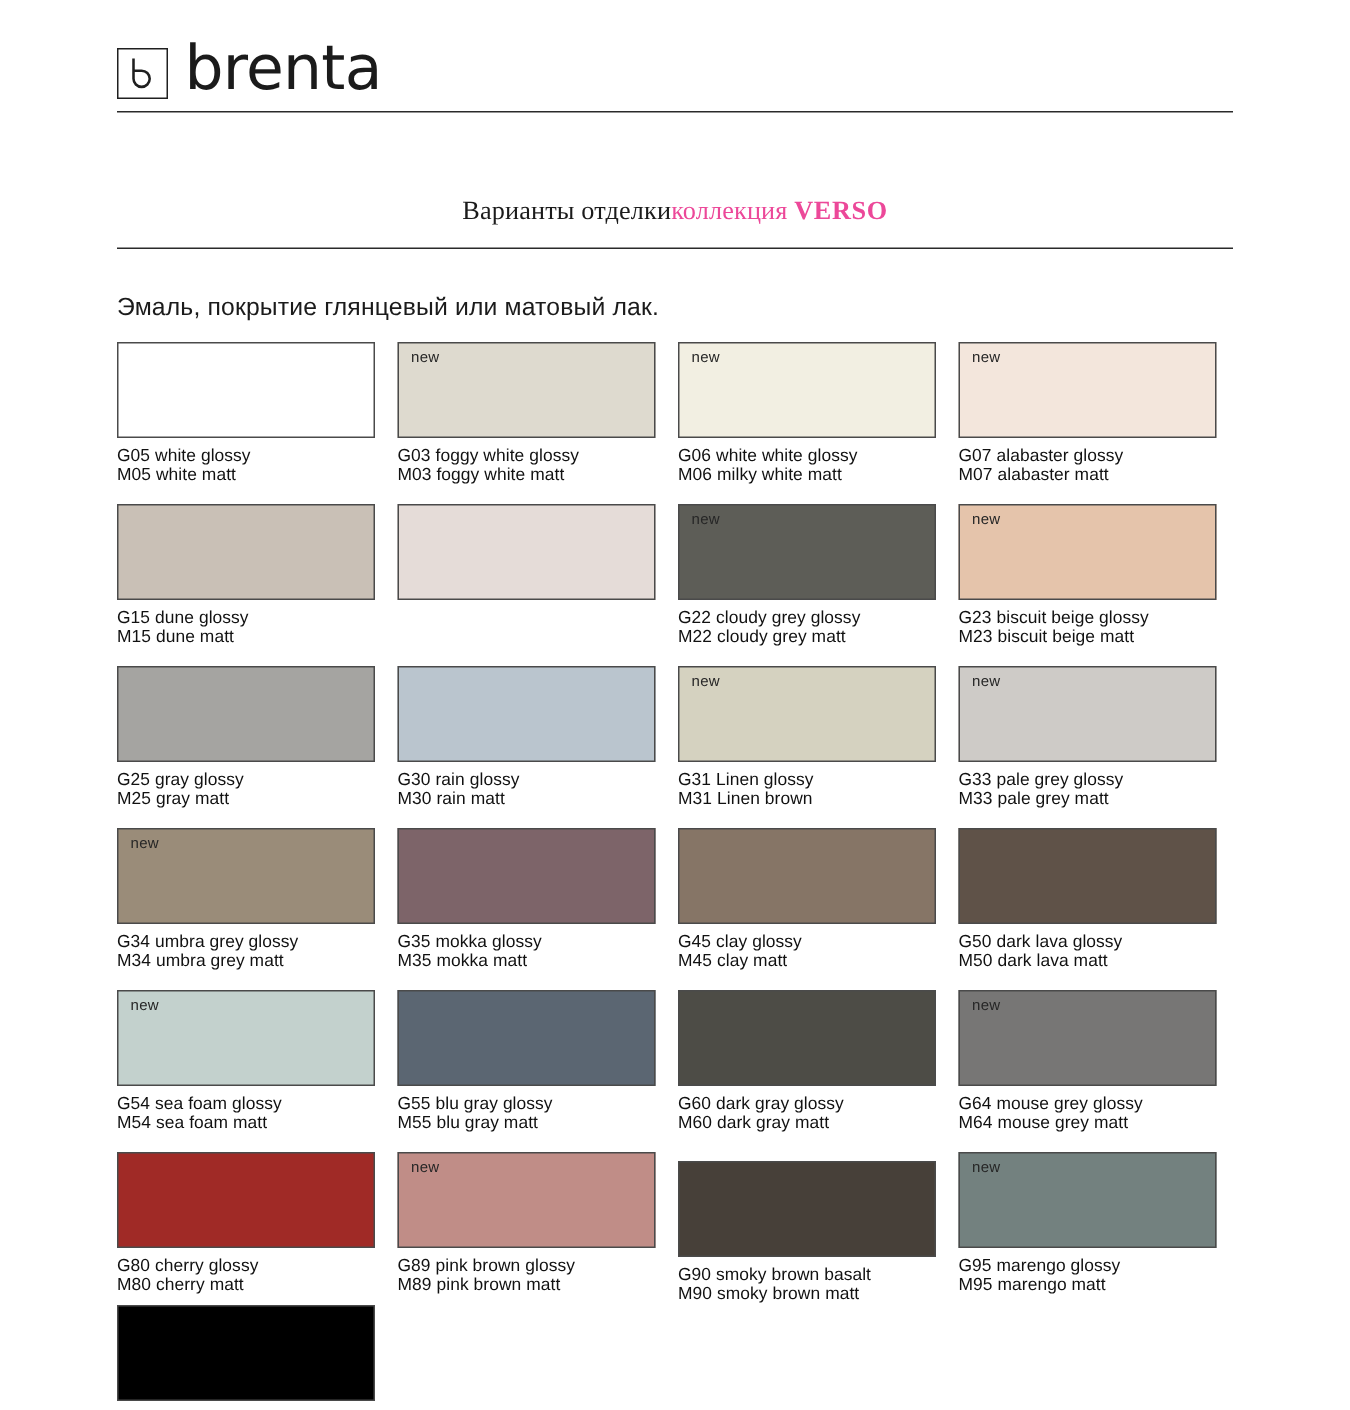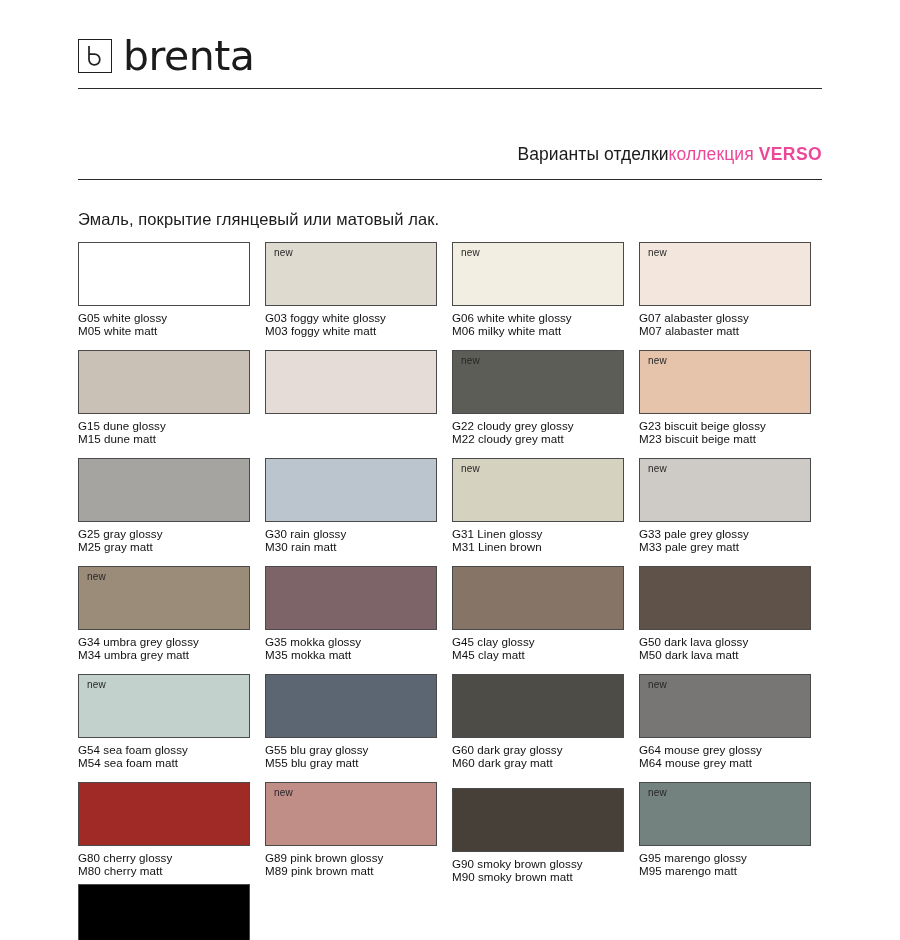--- a/index.html
+++ b/index.html
@@ -20,22 +20,22 @@
     position: relative;
     width: 900px;
     height: 940px;
     box-sizing: border-box;
     padding: 0 78px;
   }
 
   
   .brand-row {
     display: flex;
-    align-items: center;
-    padding-top: 32px;
+    align-items: flex-end;
+    padding-top: 18px;
     height: 48px;
   }
   .logo-mark {
     width: 34px;
     height: 34px;
     border: 1.6px solid #1f1f1f;
     box-sizing: border-box;
     position: relative;
     margin-right: 11px;
     flex: 0 0 auto;
@@ -51,22 +51,23 @@
   }
 
   .rule {
     border-top: 1.3px solid #2a2a2a;
     margin-top: 8px;
   }
 
   .title-row {
     display: flex;
     align-items: baseline;
-    justify-content: flex-end;
+    justify-content: center;
     padding: 7px 0 6px 0;
+    font-family: Liberation Serif, serif;
   }
   .title-left {
     font-size: 17.5px;
     font-weight: 400;
     color: #1b1b1b;
     letter-spacing: 0.1px;
   }
   .title-right {
     font-size: 17.5px;
     color: #ec4899;
@@ -260,21 +261,21 @@
         <div class="labels"><span class="l1">G80 cherry glossy</span><span class="l2">M80 cherry matt</span></div>
       </div>
       <div class="cell">
         <div class="swatch" style="background: rgb(192, 141, 135);">
           <span class="new-badge">new</span>
         </div>
         <div class="labels"><span class="l1">G89 pink brown glossy</span><span class="l2">M89 pink brown matt</span></div>
       </div>
       <div class="cell nudge-down">
         <div class="swatch" style="background: rgb(71, 64, 57);"></div>
-        <div class="labels"><span class="l1">G90 smoky brown glossy</span><span class="l2">M90 smoky brown matt</span></div>
+        <div class="labels"><span class="l1">G90 smoky brown basalt</span><span class="l2">M90 smoky brown matt</span></div>
       </div>
       <div class="cell">
         <div class="swatch" style="background: rgb(115, 129, 127);">
           <span class="new-badge">new</span>
         </div>
         <div class="labels"><span class="l1">G95 marengo glossy</span><span class="l2">M95 marengo matt</span></div>
       </div>
       <div class="cell nudge-up">
         <div class="swatch" style="background: rgb(0, 0, 0);"></div>
         <div class="labels"><span class="l1">G98 black glossy</span><span class="l2">M98 black matt</span></div>

